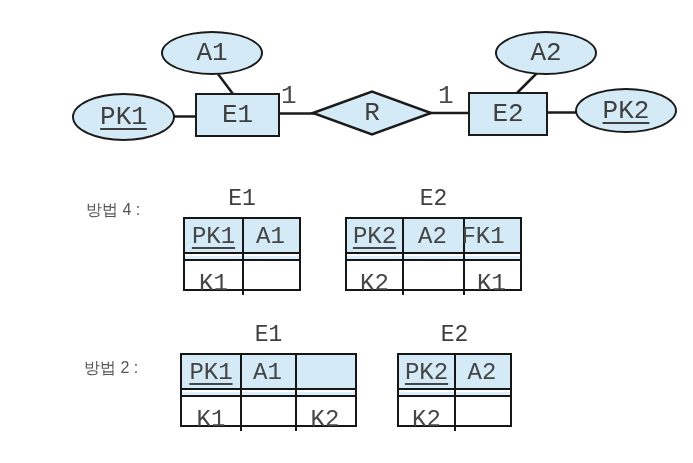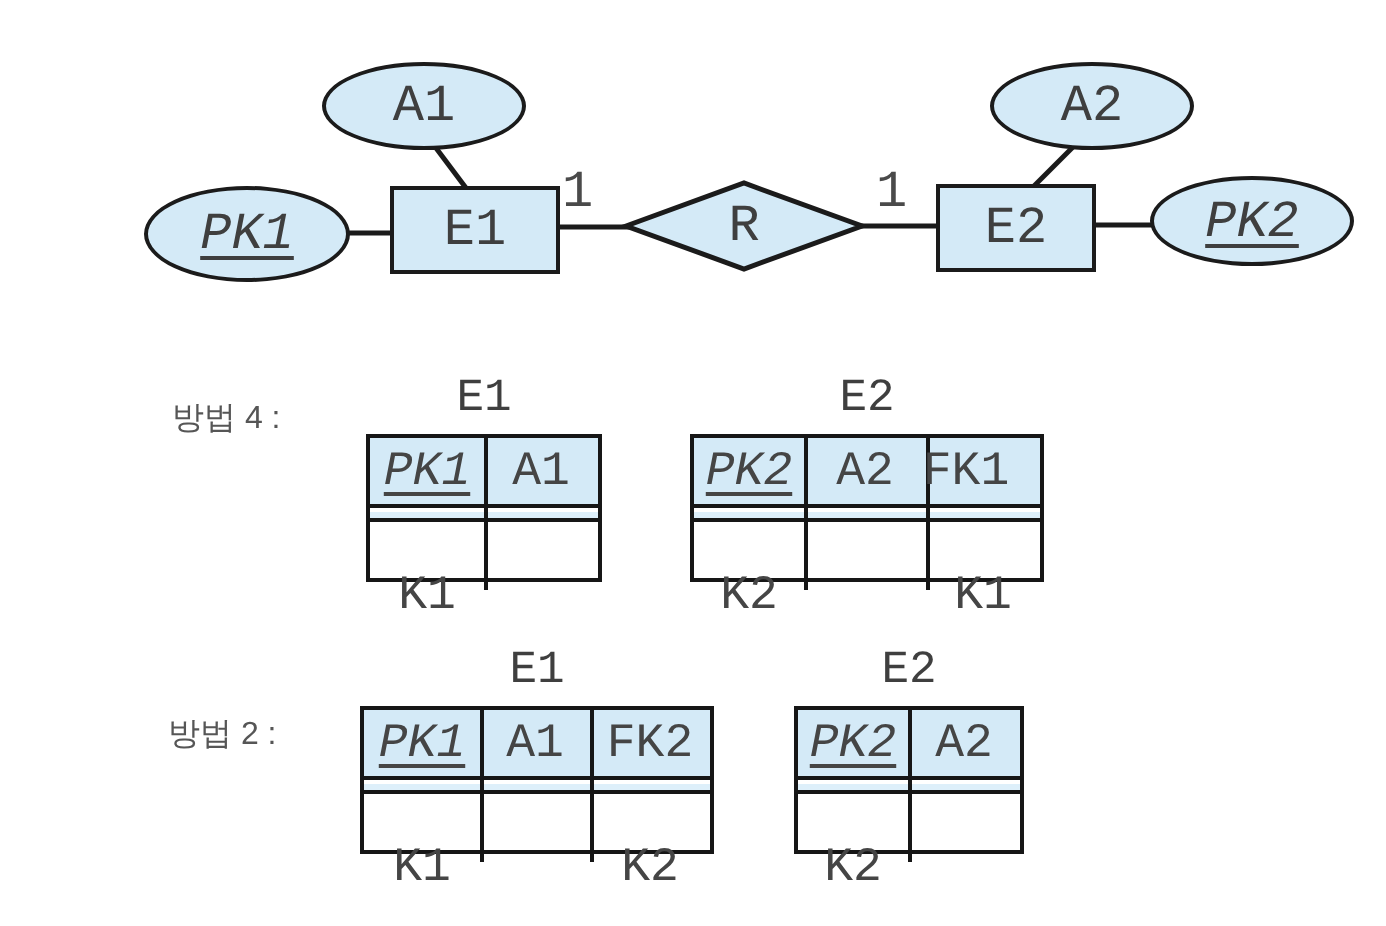--- a/index.html
+++ b/index.html
@@ -7,39 +7,39 @@
   body { width:693px; height:463px; font-family:"Liberation Mono", monospace; }
   .canvas { position:relative; width:693px; height:463px; background:#ffffff; overflow:hidden; }
 
   
   .er-svg { position:absolute; left:0; top:0; }
   .er-svg line { stroke:#1b1b1b; stroke-width:2.5; }
   .er-svg polygon { fill:#d4eaf7; stroke:#1b1b1b; stroke-width:2.5; }
   .shape { position:absolute; display:flex; align-items:center; justify-content:center;
            background:#d4eaf7; border:2.5px solid #1b1b1b; color:#3f3f3f; font-size:26px; }
   .ellipse { border-radius:50%; }
-  .pk { text-decoration:underline; text-decoration-thickness:2px; text-underline-offset:4px;font-style:italic; }
+  .pk { text-decoration:underline; text-decoration-thickness:2px; text-underline-offset:4px; }
   .card { position:absolute; font-size:26px; line-height:26px; color:#4a4a4a; }
   .rlabel { position:absolute; font-size:26px; line-height:28px; color:#3f3f3f; text-align:center; }
 
   
   .mlabel { position:absolute; font-family:"Liberation Sans", sans-serif; font-size:16px;
             line-height:18px; color:#565656; }
   .ttitle { position:absolute; font-size:23px; line-height:26px; color:#3f3f3f; text-align:center; }
 
   
   .tbl { position:absolute; border:2px solid #161616; background:#ffffff; }
   .band-hdr { position:absolute; left:0; right:0; top:0; height:35px; background:#d4eaf7;
               border-bottom:2px solid #161616; }
   .band-sep { position:absolute; left:0; right:0; top:37px; height:5px; background:#ddeffa;
               border-bottom:2px solid #161616; }
   .vdiv { position:absolute; top:0; width:2px; height:calc(100% + 6px); background:#161616; }
   .trow { position:absolute; left:0; display:flex; }
   .trow.hdr { top:0; height:35px; }
-  .trow.body { top:57px; height:45px;text-align:right; }
+  .trow.body { top:42px; height:45px;text-align:right; }
   .cell { display:flex; align-items:center; justify-content:center;
           font-size:24px; color:#454545; }
 </style>
 </head>
 <body>
 
 <div class="canvas">
 
   <svg class="er-svg" width="693" height="170" viewBox="0 0 693 170">
     <line x1="172" y1="116.5" x2="198" y2="116.5"></line>
@@ -136,23 +136,20 @@
     <div class="band-sep"></div>
     <div class="vdiv" style="left:58px"></div>
     <div class="vdiv" style="left:113px"></div>
     <div class="trow hdr">
       <div class="cell" style="width:58px">
         <span class="pk">PK1</span>
         </div>
       <div class="cell" style="width:55px">
         <span>A1</span>
         </div>
-      <div class="cell" style="width:60px">
-        <span>FK2</span>
-        </div>
     </div>
     <div class="trow body">
       <div class="cell" style="width:58px">
         <span>K1</span>
         </div>
       <div class="cell" style="width:55px">
         <span></span>
         </div>
       <div class="cell" style="width:60px">
         <span>K2</span>

